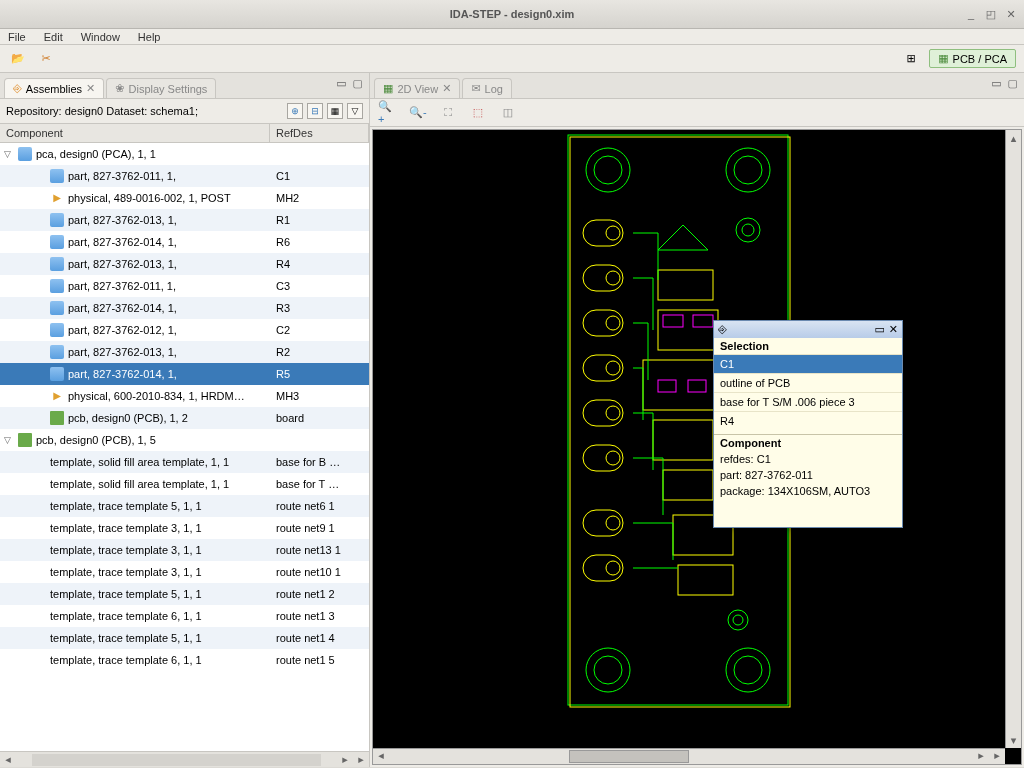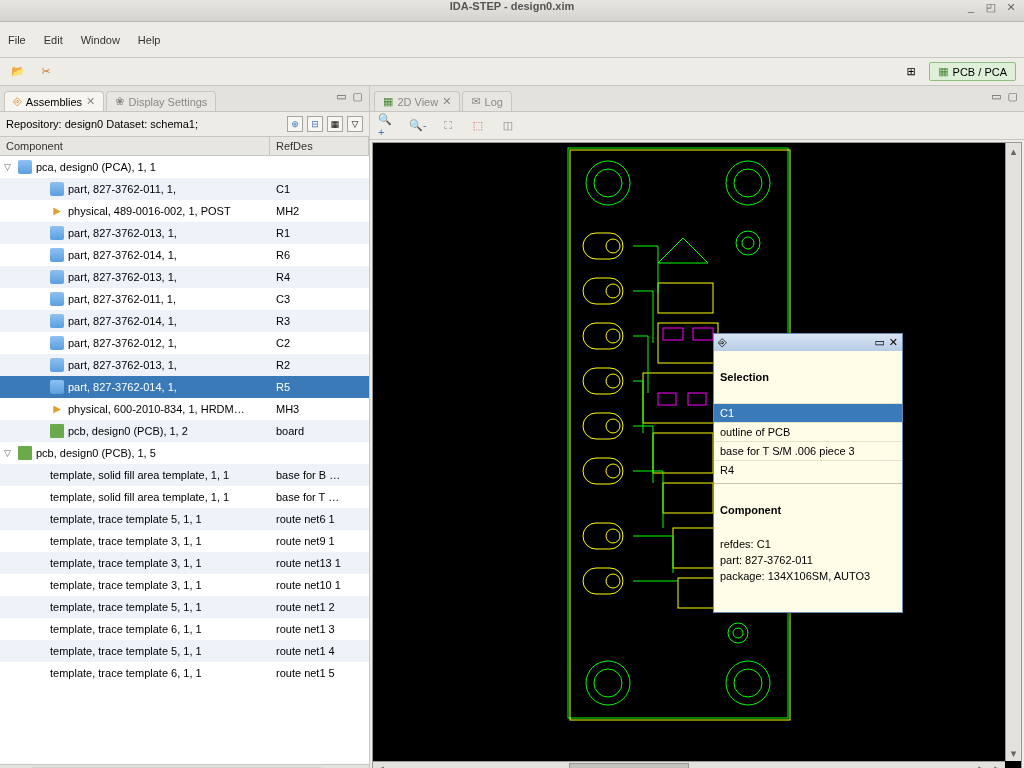--- a/index.html
+++ b/index.html
@@ -1,23 +1,23 @@
 <!DOCTYPE html>
 <html><head>
 <meta charset="utf-8">
 <style>
 * { box-sizing: border-box; margin: 0; padding: 0; font-family: "Lucida Grande", Verdana, sans-serif; font-size: 11px; }
 body { background: #dcdad5; width: 1024px; height: 768px; overflow: hidden; }
 
-.titlebar { height: 22px; background: linear-gradient(#e8e6e1,#d5d3ce); display: flex; justify-content: center; position: relative; border-bottom: 1px solid #b8b6b1; }
+.titlebar { height: 29px; background: linear-gradient(#e8e6e1,#d5d3ce); display: flex; align-items: center; justify-content: center; position: relative; border-bottom: 1px solid #b8b6b1; }
 .titlebar .title { font-weight: bold; color: #555; }
 .titlebar .win-controls { position: absolute; right: 6px; display: flex; gap: 6px; }
 .titlebar .win-controls span { width: 14px; height: 14px; display: inline-flex; align-items: center; justify-content: center; color: #666; cursor: pointer; }
 
-.menubar { height: 36px; background: #eeece7; display: flex; align-items: center; padding: 0 8px; gap: 18px; border-bottom: 1px solid #c8c6c1; }
+.menubar { height: 16px; background: #eeece7; display: flex; align-items: center; padding: 0 8px; gap: 18px; border-bottom: 1px solid #c8c6c1; }
 .menubar span { color: #333; cursor: pointer; }
 
 .toolbar { height: 28px; background: #eeece7; display: flex; align-items: center; padding: 0 8px; gap: 10px; border-bottom: 1px solid #c8c6c1; justify-content: space-between; }
 .toolbar .left, .toolbar .right { display: flex; gap: 8px; align-items: center; }
 .tb-btn { width: 20px; height: 20px; display: inline-flex; align-items: center; justify-content: center; cursor: pointer; }
 .pcb-pca { background: #dff0d8; border: 1px solid #8fbf7f; padding: 2px 8px; border-radius: 2px; display: flex; align-items: center; gap: 4px; }
 
 .main { display: flex; height: calc(768px - 22px - 24px - 28px); }
 .panel-left { width: 370px; background: #eeece7; border-right: 1px solid #c8c6c1; display: flex; flex-direction: column; }
 .panel-right { flex: 1; background: #eeece7; display: flex; flex-direction: column; }
@@ -61,21 +61,21 @@
 .canvas-hscroll .track { flex: 1; position: relative; }
 .thumb { position: absolute; background: #c4c2bd; border: 1px solid #999; }
 
 .pcb-svg { position: absolute; left: 190px; top: 0; }
 
 .popup { position: absolute; left: 340px; top: 190px; width: 190px; background: #fffde8; border: 1px solid #6a8ab0; box-shadow: 2px 2px 6px rgba(0,0,0,0.3); }
 .popup-title { background: linear-gradient(#d8e4f2,#b8cce8); padding: 2px 4px; display: flex; align-items: center; justify-content: space-between; }
 .popup-title .t-icons { display: flex; gap: 4px; font-size: 9px; }
 .popup-title .t-icons span { cursor: pointer; }
 .popup-section { padding: 2px 6px; }
-.popup-head { font-weight: bold; background: #fffde8; padding: 20px 6px; }
+.popup-head { font-weight: bold; background: #fffde8; padding: 2px 6px; }
 .popup-item { padding: 3px 6px; border-top: 1px solid #e8e4c8; cursor: pointer; }
 .popup-item.sel { background: #3a7ab8; color: #fff; }
 </style>
 </head>
 <body>
 
 <div class="titlebar">
   <span class="title">IDA-STEP - design0.xim</span>
   <div class="win-controls">
     <span>_</span>

